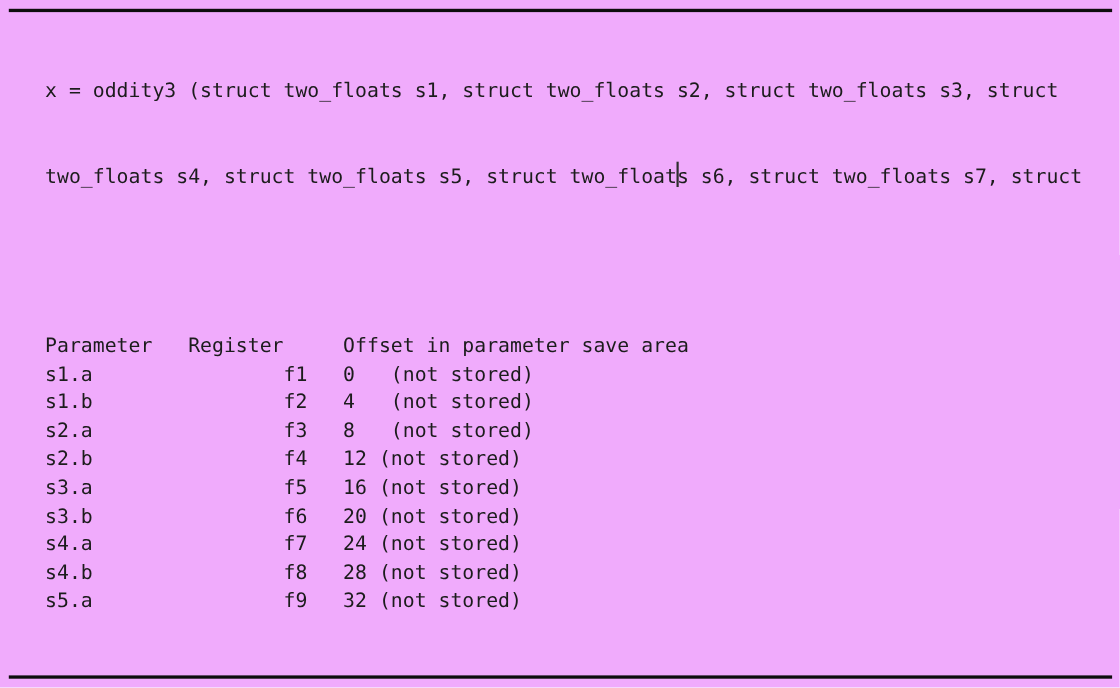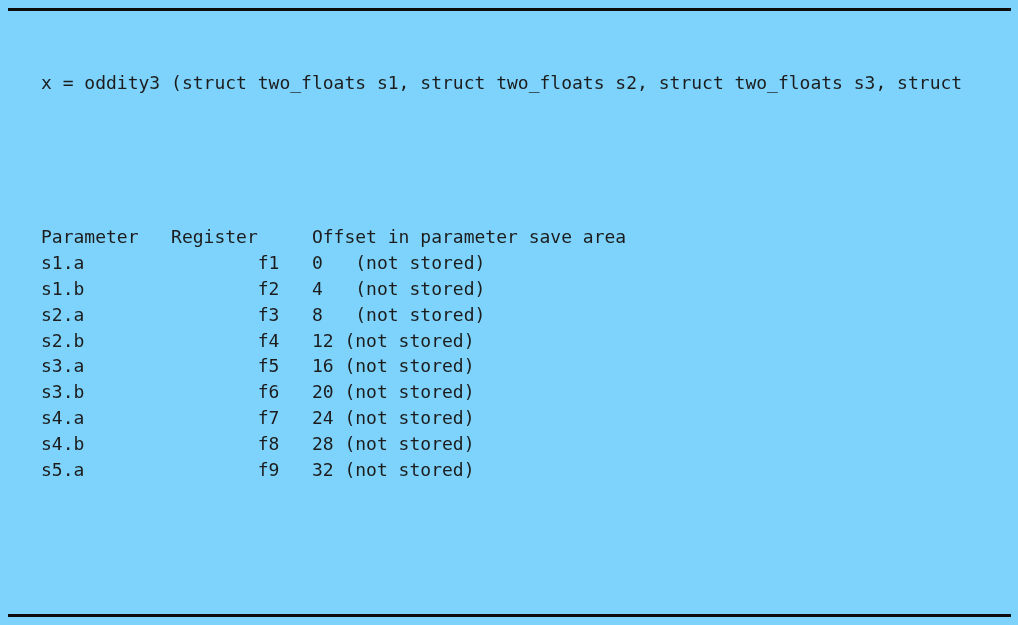--- a/index.html
+++ b/index.html
@@ -5,21 +5,21 @@
   * { margin: 0; padding: 0; box-sizing: border-box; }
   html, body {
     width: 1018px; height: 625px;
     background: #fdfdfd;
     overflow: hidden;
     font-family: "DejaVu Sans Mono", "Liberation Mono", monospace;
   }
   .page {
     position: relative;
     width: 1018px; height: 625px;
-    background: #7dd3fc;
+    background: #f0abfc;
   }
   .rule {
     position: absolute;
     left: 8px;
     width: 1003px;
     height: 3px;
     background: #0d0d0d;
   }
   .rule-top { top: 8px; }
   .rule-bottom { top: 614px; }
@@ -46,18 +46,19 @@
   }
 </style>
 </head>
 <body>
 
 <div class="page">
   <div class="rule rule-top"></div>
 
   <div class="text-block">
     <div class="line"><span>x = oddity3 (struct two_floats s1, struct two_floats s2, struct two_floats s3, struct</span></div>
+    <div class="line"><span>two_floats s4, struct two_floats s5, struct two_float</span><span class="caret"></span><span>s s6, struct two_floats s7, struct</span></div>
     <div class="blank-line"></div>
     <div id="table-lines"><div class="line">Parameter   Register     Offset in parameter save area</div><div class="line">s1.a                f1   0   (not stored)</div><div class="line">s1.b                f2   4   (not stored)</div><div class="line">s2.a                f3   8   (not stored)</div><div class="line">s2.b                f4   12 (not stored)</div><div class="line">s3.a                f5   16 (not stored)</div><div class="line">s3.b                f6   20 (not stored)</div><div class="line">s4.a                f7   24 (not stored)</div><div class="line">s4.b                f8   28 (not stored)</div><div class="line">s5.a                f9   32 (not stored)</div></div>
   </div>
 
   <div class="rule rule-bottom"></div>
 </div>
 
 </body></html>

